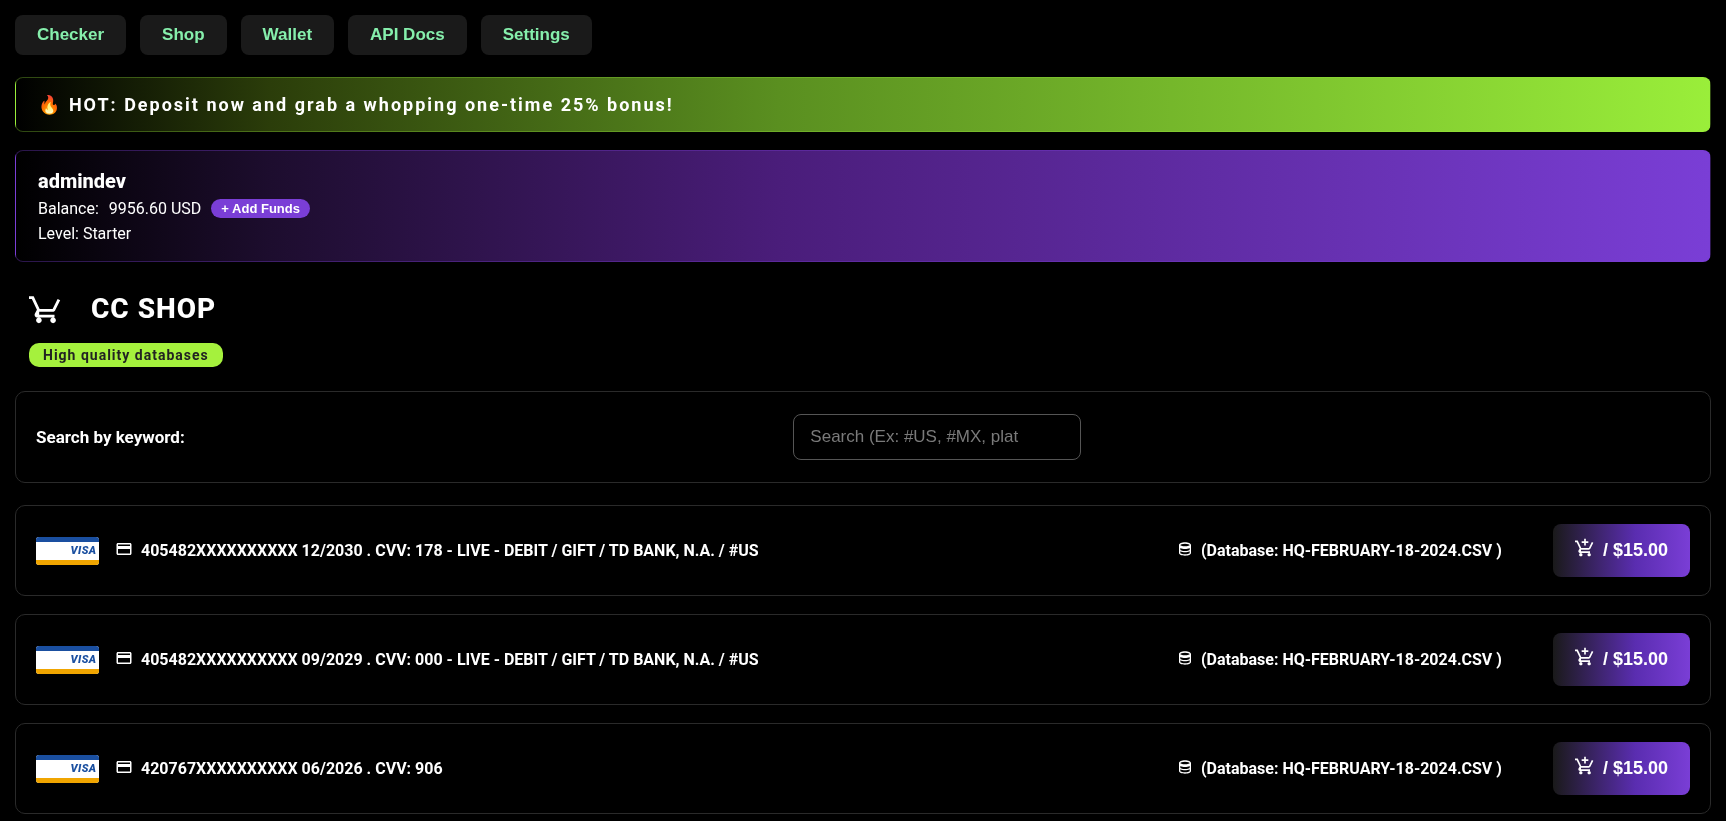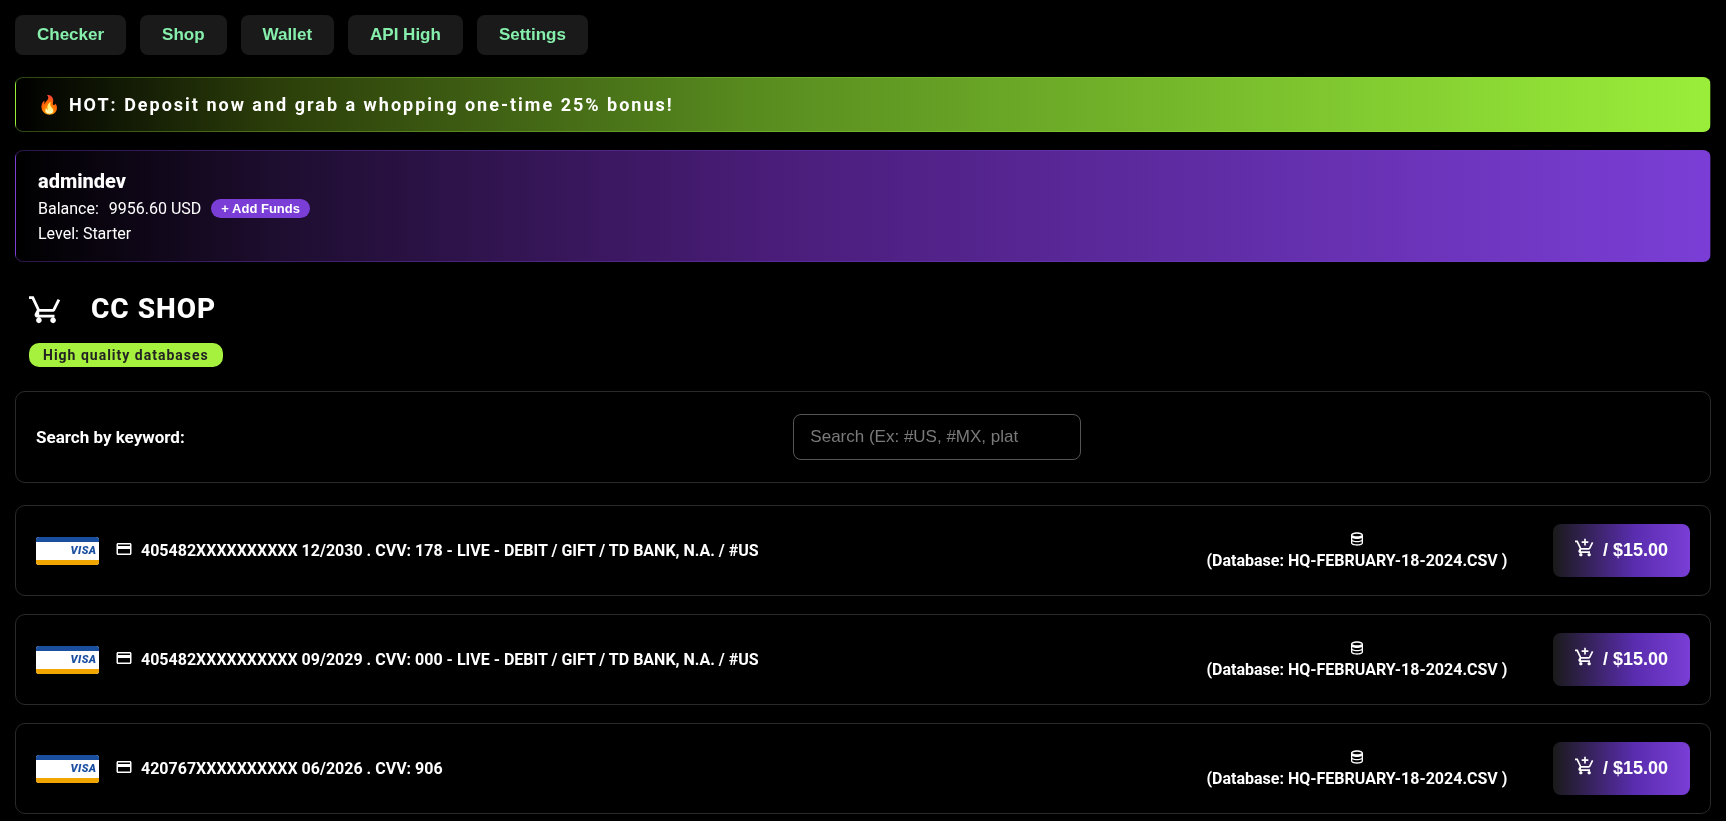--- a/index.html
+++ b/index.html
@@ -172,21 +172,21 @@
     display: flex;
     align-items: center;
     gap: 8px;
   }
   .card-detail svg { width: 18px; height: 18px; fill: #fff; flex-shrink: 0; }
   .db-detail {
     font-size: 16px;
     font-weight: 700;
     display: flex;
     align-items: center;
-    flex-direction: column;
+    gap: 8px;
   }
   .db-detail svg { width: 16px; height: 16px; fill: #fff; flex-shrink: 0; }
   .buy-btn {
     background: linear-gradient(90deg, #1a1a1a 0%, #5a2db0 60%, #7a3ed6 100%);
     border: none;
     color: #fff;
     padding: 14px 22px;
     border-radius: 8px;
     font-size: 18px;
     font-weight: 800;
@@ -200,21 +200,21 @@
   .col-detail { flex: 1; text-align: left; }
   .col-db { flex: 0 0 auto; min-width: 360px; }
 </style>
 </head>
 <body>
 
 <div class="nav">
   <button class="nav-tab">Checker</button>
   <button class="nav-tab">Shop</button>
   <button class="nav-tab">Wallet</button>
-  <button class="nav-tab">API High</button>
+  <button class="nav-tab">API Docs</button>
   <button class="nav-tab">Settings</button>
 </div>
 
 <div class="banner-hot">
   <span>🔥</span>
   <span>HOT: Deposit now and grab a whopping one-time 25% bonus!</span>
 </div>
 
 <div class="banner-user">
   <div class="username">admindev</div>

